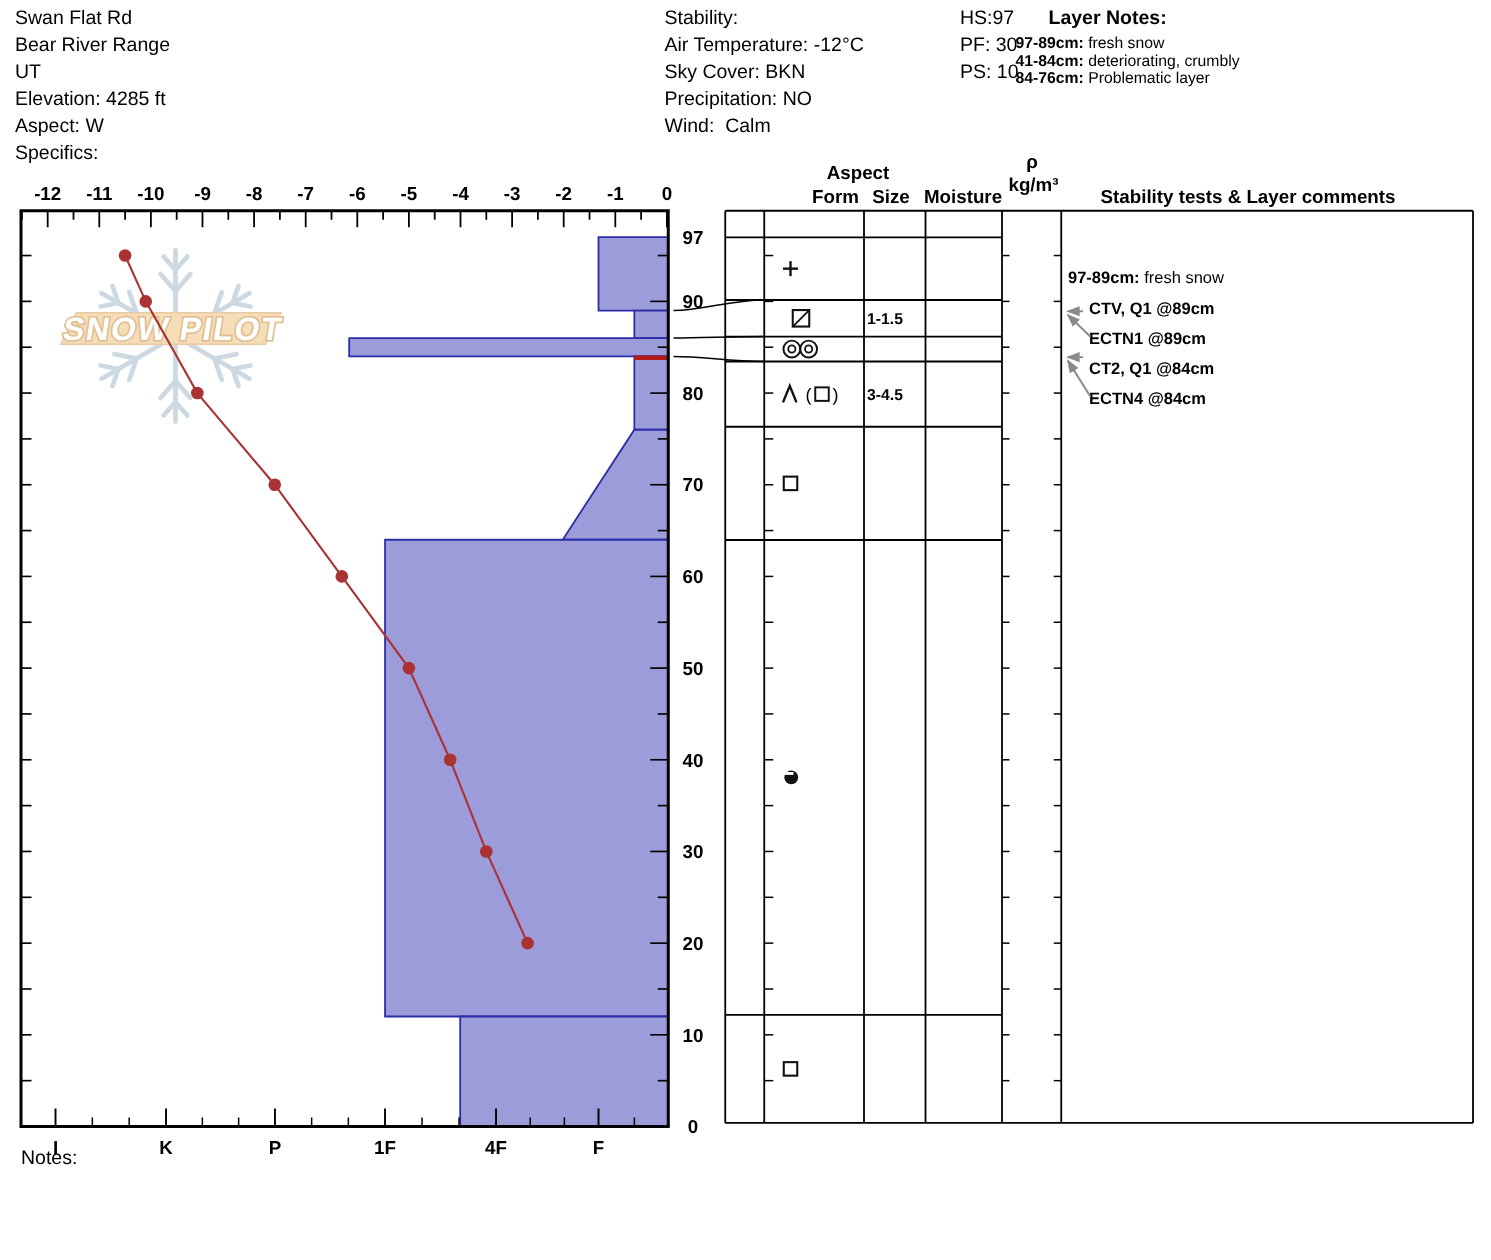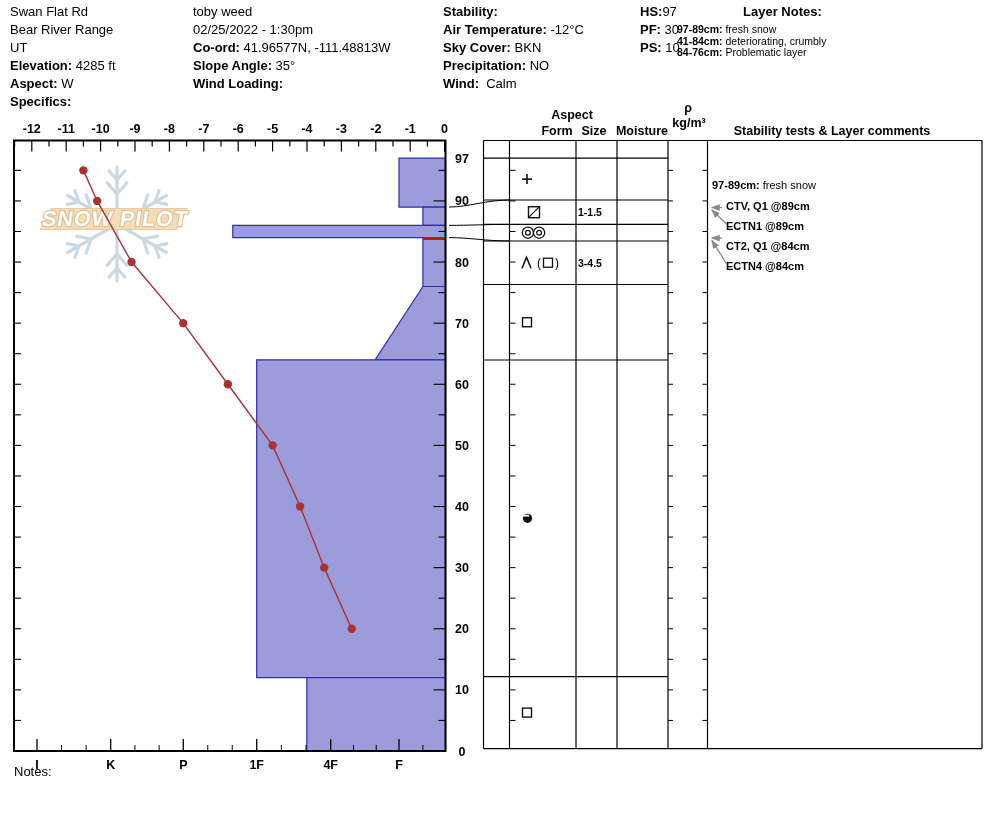--- a/index.html
+++ b/index.html
@@ -2,24 +2,24 @@
 <html><head>
 <meta charset="utf-8">
 <style>
   html,body{margin:0;padding:0;background:#fff;}
   #page{position:relative;width:994px;height:840px;background:#fff;overflow:hidden;
         font-family:"Liberation Sans",sans-serif;color:#000;}
   #chart{position:absolute;left:0;top:0;}
   svg text{font-family:"Liberation Sans",sans-serif;}
   .hcol{position:absolute;}
   .hl{height:18px;font-size:13px;white-space:pre;}
-  .hl b{font-weight:bold;}
+  .hl b{font-weight:normal;}
   .ln{height:11.5px;font-size:10.5px;white-space:pre;}
   .ln b{font-weight:bold;}
-  .lnt{position:absolute;font-size:13px;font-weight:bold;white-space:nowrap;margin-left:44px;}
+  .lnt{position:absolute;font-size:13px;font-weight:bold;white-space:nowrap;}
   .th{position:absolute;transform:translateX(-50%);font-weight:bold;font-size:12.5px;white-space:nowrap;}
   .notes{position:absolute;font-size:13px;font-weight:normal;}
 </style>
 </head>
 <body>
 
 <div id="page">
 
   <svg id="chart" width="994" height="840">
       <defs>
@@ -314,27 +314,20 @@
 
   <div class="hcol" style="left:10px;top:4px">
     <div class="hl"><b></b><span>Swan Flat Rd</span></div>
     <div class="hl"><b></b><span>Bear River Range</span></div>
     <div class="hl"><b></b><span>UT</span></div>
     <div class="hl"><b>Elevation:</b><span> 4285 ft</span></div>
     <div class="hl"><b>Aspect:</b><span> W</span></div>
     <div class="hl"><b>Specifics:</b><span></span></div>
   </div>
 
-  <div class="hcol" style="left:193px;top:4px">
-    <div class="hl"><b></b><span>toby weed</span></div>
-    <div class="hl"><b></b><span>02/25/2022 - 1:30pm</span></div>
-    <div class="hl"><b>Co-ord:</b><span> 41.96577N, -111.48813W</span></div>
-    <div class="hl"><b>Slope Angle:</b><span> 35°</span></div>
-    <div class="hl"><b>Wind Loading:</b><span></span></div>
-  </div>
 
   <div class="hcol" style="left:443px;top:4px">
     <div class="hl"><b>Stability:</b><span></span></div>
     <div class="hl"><b>Air Temperature:</b><span> -12°C</span></div>
     <div class="hl"><b>Sky Cover:</b><span> BKN</span></div>
     <div class="hl"><b>Precipitation:</b><span> NO</span></div>
     <div class="hl"><b>Wind:</b><span>  Calm</span></div>
   </div>
 
   <div class="hcol" style="left:640px;top:4px">

